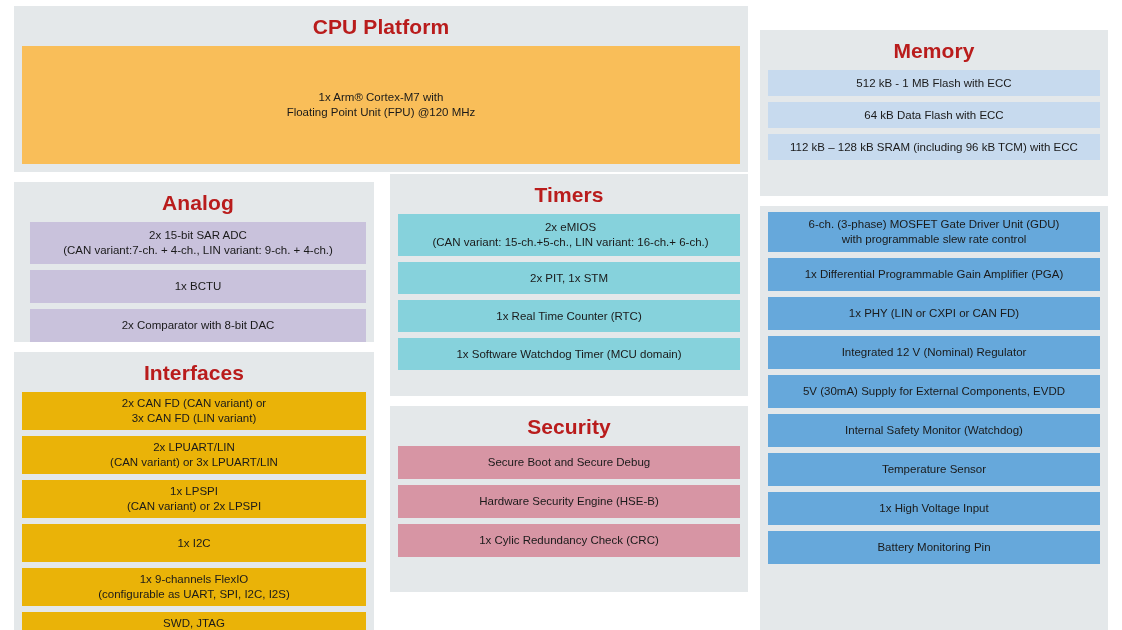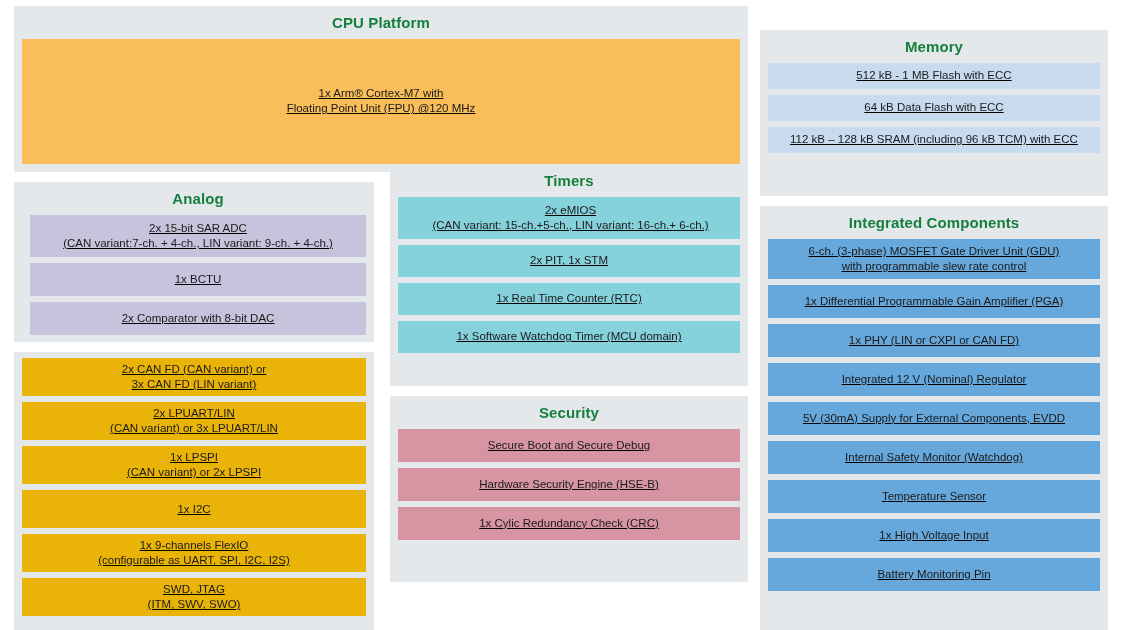--- a/index.html
+++ b/index.html
@@ -37,33 +37,32 @@
   .panel {
     background: #e4e8ea;
     box-sizing: border-box;
     padding: 6px 8px 8px 8px;
     display: flex;
     flex-direction: column;
   }
   .panel-title {
     text-align: center;
     font-weight: bold;
-    font-size: 15px;
-    color: #15803d;
+    font-size: 21px;
+    color: #b91c1c;
     line-height: 1.25;
     padding: 2px 0 6px 0;
     letter-spacing: 0.1px;
   }
 
   .items {
     display: flex;
     flex-direction: column;
     gap: 6px;
     flex: 1 1 auto;
-    text-decoration: underline;
   }
 
   
   .item {
     box-sizing: border-box;
     display: flex;
     align-items: center;
     justify-content: center;
     text-align: center;
     font-size: 11.5px;
@@ -124,38 +123,39 @@
       <div class="panel-title">Analog</div>
       <div class="items">
         <div class="item tall">2x 15-bit SAR ADC
 (CAN variant:7-ch. + 4-ch., LIN variant: 9-ch. + 4-ch.)</div>
         <div class="item short">1x BCTU</div>
         <div class="item short">2x Comparator with 8-bit DAC</div>
       </div>
     </div>
 
     <div class="panel interfaces-panel">
+      <div class="panel-title">Interfaces</div>
       <div class="items">
         <div class="item">2x CAN FD (CAN variant) or
 3x CAN FD (LIN variant)</div>
         <div class="item">2x LPUART/LIN
 (CAN variant) or 3x LPUART/LIN</div>
         <div class="item">1x LPSPI
 (CAN variant) or 2x LPSPI</div>
         <div class="item">1x I2C</div>
         <div class="item">1x 9-channels FlexIO
 (configurable as UART, SPI, I2C, I2S)</div>
         <div class="item">SWD, JTAG
 (ITM, SWV, SWO)</div>
       </div>
     </div>
 
   </div>
 
-  <div class="col col-mid" style="top:164px;">
+  <div class="col col-mid" style="top:174px;">
 
     <div class="panel timers-panel">
       <div class="panel-title">Timers</div>
       <div class="items">
         <div class="item tall">2x eMIOS
 (CAN variant: 15-ch.+5-ch., LIN variant: 16-ch.+ 6-ch.)</div>
         <div class="item short">2x PIT, 1x STM</div>
         <div class="item short">1x Real Time Counter (RTC)</div>
         <div class="item short">1x Software Watchdog Timer (MCU domain)</div>
       </div>
@@ -177,21 +177,20 @@
     <div class="panel memory-panel">
       <div class="panel-title">Memory</div>
       <div class="items">
         <div class="item">512 kB - 1 MB Flash with ECC</div>
         <div class="item">64 kB Data Flash with ECC</div>
         <div class="item">112 kB – 128 kB SRAM (including 96 kB TCM) with ECC</div>
       </div>
     </div>
 
     <div class="panel integrated-panel">
-      <div class="panel-title">Integrated Components</div>
       <div class="items">
         <div class="item tall">6-ch. (3-phase) MOSFET Gate Driver Unit (GDU)
 with programmable slew rate control</div>
         <div class="item short">1x Differential Programmable Gain Amplifier (PGA)</div>
         <div class="item short">1x PHY (LIN or CXPI or CAN FD)</div>
         <div class="item short">Integrated 12 V (Nominal) Regulator</div>
         <div class="item short">5V (30mA) Supply for External Components, EVDD</div>
         <div class="item short">Internal Safety Monitor (Watchdog)</div>
         <div class="item short">Temperature Sensor</div>
         <div class="item short">1x High Voltage Input</div>

